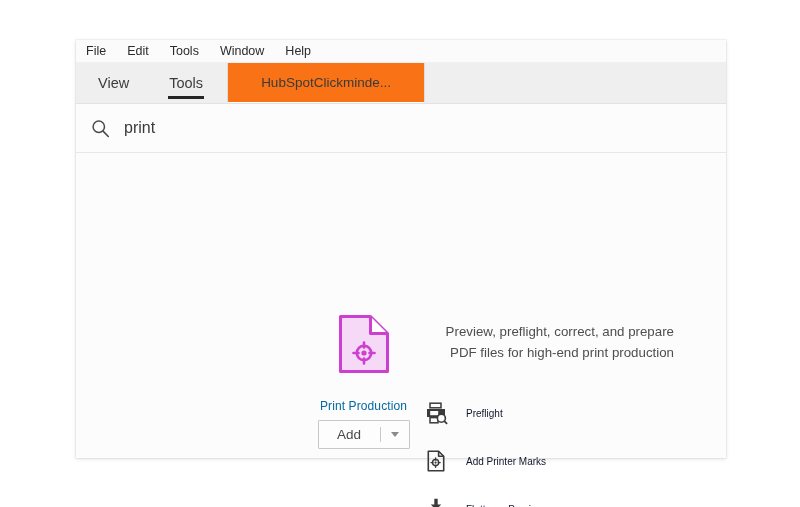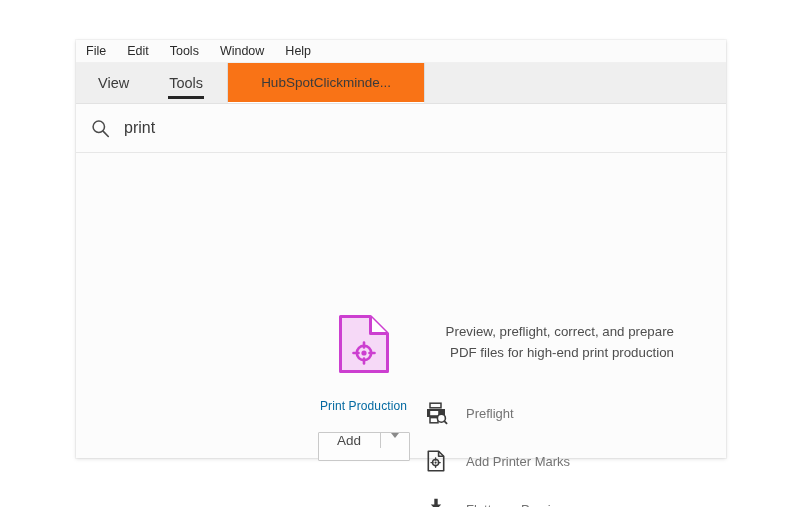--- a/index.html
+++ b/index.html
@@ -146,23 +146,23 @@
     height: 62px;
   }
   #tool-title {
     margin-top: 24px;
     font-size: 12px;
     color: #0369a1;
     letter-spacing: 0.1px;
     white-space: nowrap;
   }
   #add-button-group {
-    margin-top: 19px;
+    margin-top: 7px;
     display: inline-flex;
-    align-items: flex-start;
+    align-items: center;
     height: 27px;
     border: 1px solid #c9c9c9;
     background: #fdfdfd;
     border-radius: 1px;
   }
   #add-button {
     display: flex;
     align-items: center;
     justify-content: center;
     width: 62px;
@@ -219,22 +219,22 @@
     cursor: pointer;
   }
   .tool-list-icon {
     width: 24px;
     height: 24px;
     flex: 0 0 auto;
     margin-right: 18px;
     display: block;
   }
   .tool-list-label {
-    font-size: 13px;
-    color: #737373;
+    font-size: 10px;
+    color: #0f172a;
     white-space: nowrap;
   }
 </style>
 </head>
 <body>
 
 <div id="app-window">
 
   <div id="menu-bar">
     <div class="menu-item">File</div>

